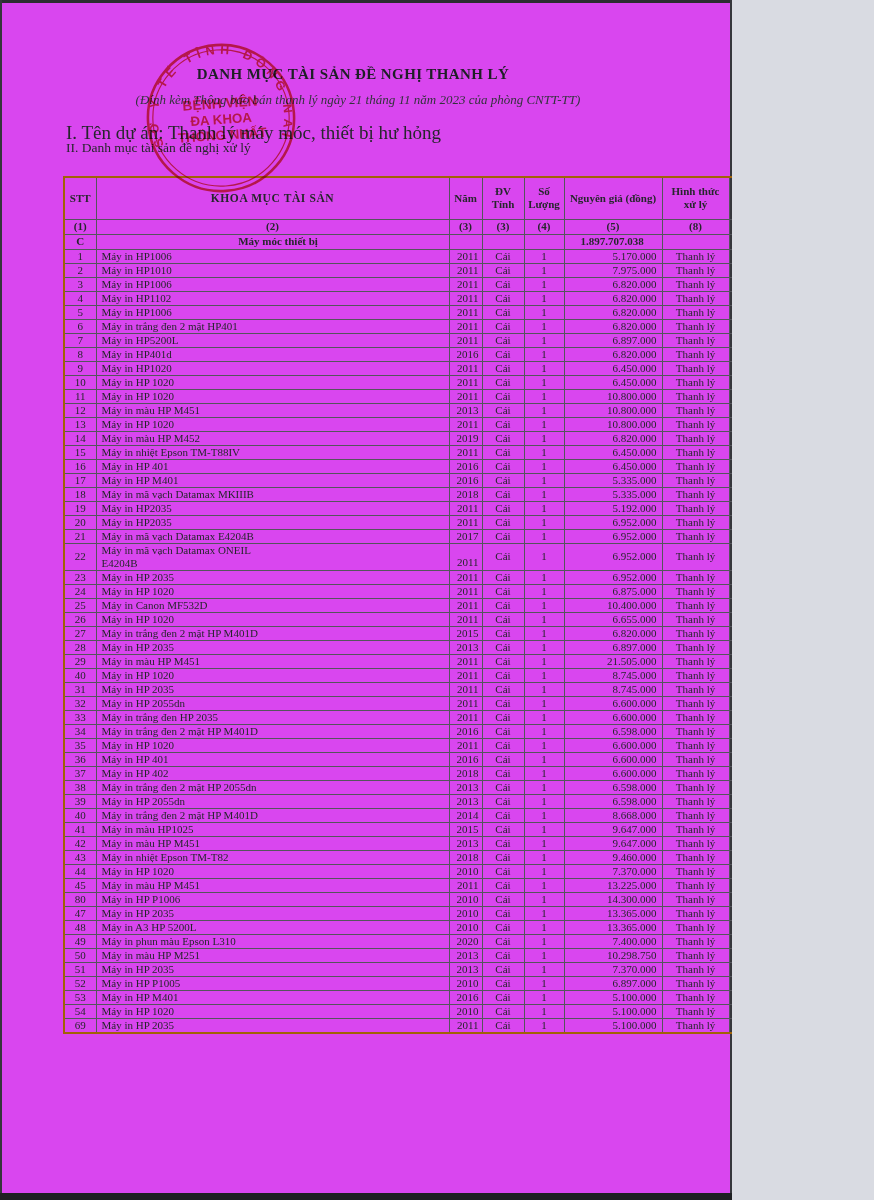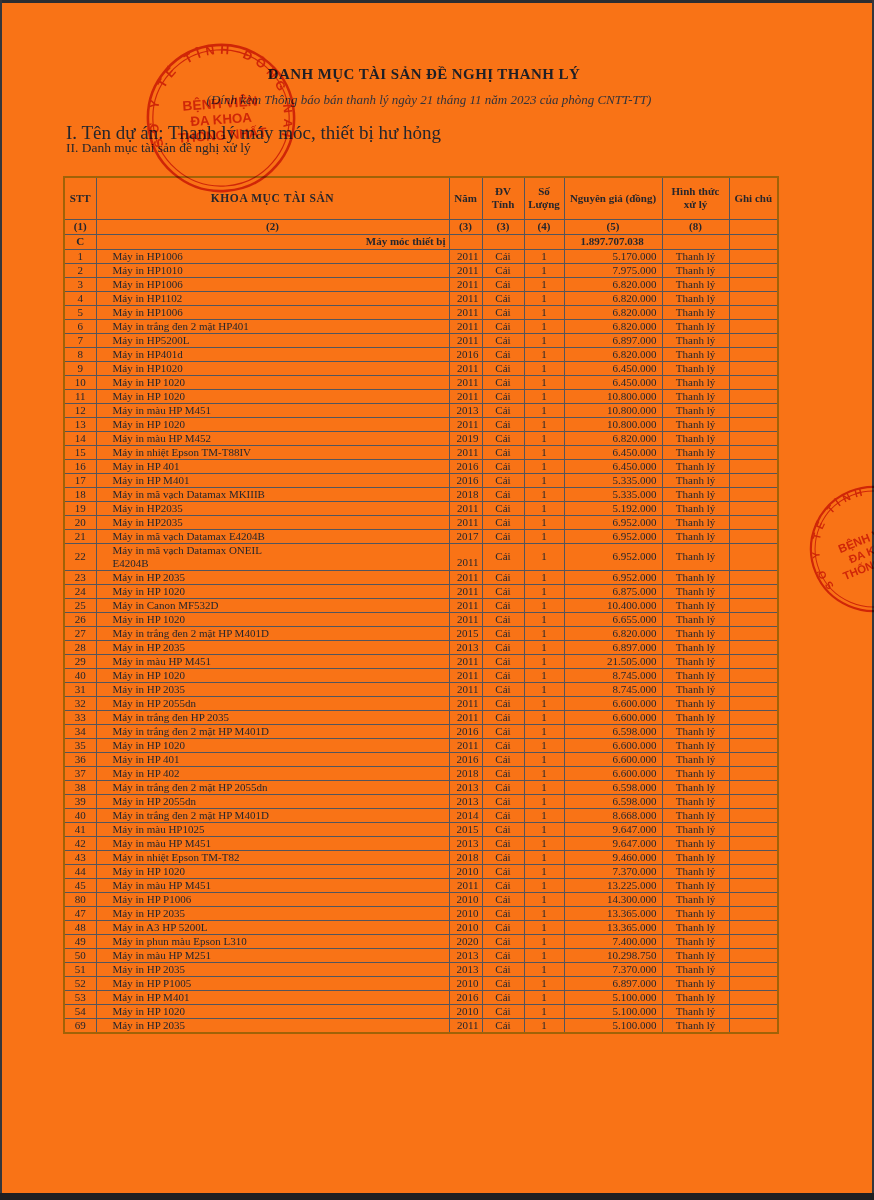--- a/index.html
+++ b/index.html
@@ -1,19 +1,19 @@
 <!DOCTYPE html>
 <html style="--stamp-red: #cf3b38;"><head>
 <meta charset="utf-8">
 <style>
   * { margin:0; padding:0; box-sizing:border-box; }
   html,body { background:#d9dbe2; }
   .page {
-    position:relative; width:874px; height:1200px;
-    background:#f97316; overflow:hidden;
+    position:relative; width:732px; height:1200px;
+    background:#d946ef; overflow:hidden;
     font-family:"Liberation Serif", serif; color:#26262c;
   }
   
   .edge-top    { position:absolute; left:0; top:0; width:100%; height:3px; background:#2c2d31; }
   .edge-left   { position:absolute; left:0; top:0; width:2px; height:100%; background:#35363b; }
   .edge-right  { position:absolute; right:0; top:0; width:2px; height:100%; background:#35363b; }
   .edge-bottom { position:absolute; left:0; bottom:0; width:100%; height:7px; background:#1e1f22; }
 
   .doc-title {
     position:absolute; top:66px; left:0; right:26px; text-align:center;
@@ -31,25 +31,25 @@
   td {
     border:1px solid #54555c; padding:0 3px; vertical-align:middle;
     line-height:13px; overflow:hidden;
   }
   table { border:2px solid #a16207; }
   thead td { text-align:center; font-weight:bold; }
   tr.hdr-main td { height:42px; font-size:11px; line-height:13px; }
   tr.hdr-main td.h-name { font-size:11.5px; letter-spacing:0.6px; }
   tr.hdr-num td { height:15px; font-weight:bold; }
   tr.row-group td { height:15px; font-weight:bold; }
-  tr.row-group .c-name { text-align:right; padding-left:14px; }
+  tr.row-group .c-name { text-align:center; padding-left:14px; }
   tr.row-group .c-price { text-align:center; }
   tbody td { height:13.5px; }
   .c-stt   { text-align:center; }
-  .c-name  { text-align:left; padding-left:16px; white-space:pre-line; }
+  .c-name  { text-align:left; padding-left:5px; white-space:pre-line; }
   .c-year  { text-align:right; padding-left:3px; }
   .c-unit  { text-align:center; }
   .c-qty   { text-align:center; }
   .c-price { text-align:right; padding-right:5px; }
   .c-method{ text-align:center; }
   tr.row-tall .c-year { vertical-align:bottom; padding-bottom:1px; }
 
   .stamp {
     position:absolute; opacity:0.88; mix-blend-mode:multiply; pointer-events:none;
     font-family:"Liberation Sans", sans-serif;

